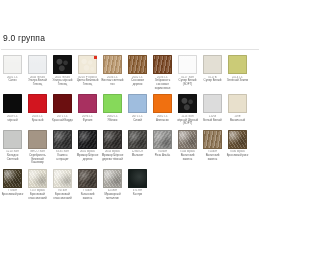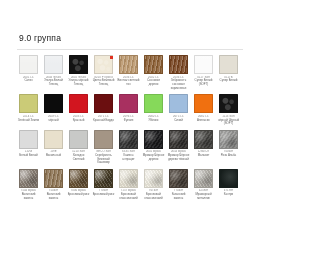--- a/index.html
+++ b/index.html
@@ -8,21 +8,21 @@
     width:260px;height:260px;
     background:#ffffff;
     font-family:"Liberation Sans", sans-serif;
     overflow:hidden;
     color:#222;
   }
   .page{
     position:relative;
     width:260px;height:223px;
     box-sizing:border-box;
-    padding:0 16px;
+    padding:0 0;
   }
   .spacer-top{height:33px;}
   .page-title{
     font-size:8.5px;
     font-weight:400;
     color:#222;
     letter-spacing:.2px;
     padding-left:3px;
     margin:0 0 5px 0;
     line-height:11px;

